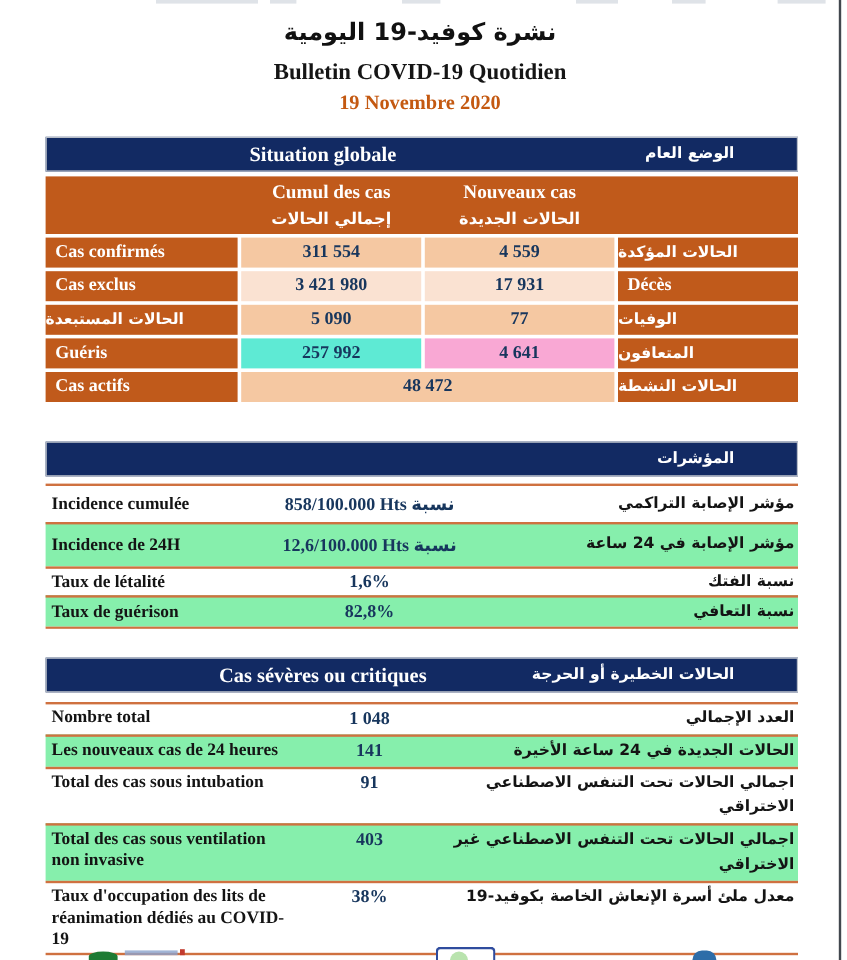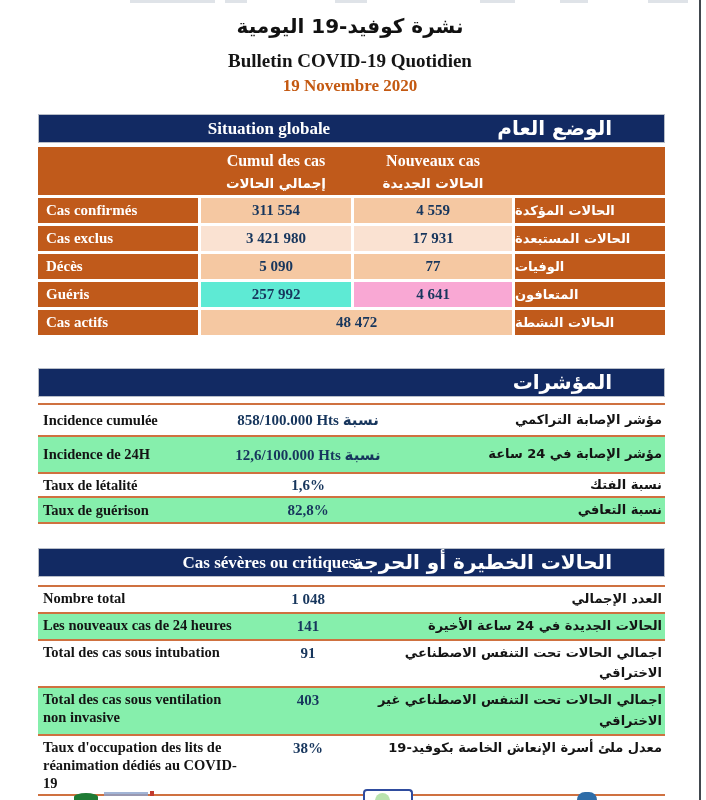--- a/index.html
+++ b/index.html
@@ -16,21 +16,21 @@
   .title-fr{position:absolute;top:50px;left:0;width:700px;text-align:center;
             font-weight:bold;font-size:19px;color:#151515;}
   .title-date{position:absolute;top:76px;left:0;width:700px;text-align:center;
             font-weight:bold;font-size:17px;color:#C45911;}
 
   .section{position:absolute;left:38px;width:627px;}
   .bar{position:relative;height:29px;background:#122A63;border:1px solid #b8bec8;box-sizing:border-box;}
   .bar .bar-fr{position:absolute;left:60px;top:0;width:340px;height:27px;line-height:27px;
             text-align:center;color:#fff;font-weight:bold;font-size:17px;}
   .bar .bar-ar{position:absolute;right:52px;top:0;height:27px;line-height:27px;direction:rtl;
-            color:#fff;font-weight:bold;font-size:20px;font-family:"DejaVu Sans",sans-serif;}
+            color:#fff;font-weight:bold;font-size:13px;font-family:"DejaVu Sans",sans-serif;}
 
   
   .ohead{position:relative;margin-top:4px;height:48px;background:#C05A1B;}
   .ohead .h-fr{position:absolute;top:5px;color:#fff;font-weight:bold;font-size:16px;text-align:center;}
   .ohead .h-ar{position:absolute;top:28px;color:#fff;font-weight:bold;font-size:13.5px;text-align:center;
             direction:rtl;font-family:"DejaVu Sans",sans-serif;}
   .c1{left:163px;width:150px;} .c2{left:316px;width:158px;}
   .stable{display:grid;grid-template-columns:160px 150px 158px 1fr;gap:3px;margin-top:3px;background:#fff;}
   .stable .cell{height:25px;display:flex;align-items:center;box-sizing:border-box;}
   .cell-label{background:#C05A1B;color:#fff;font-weight:bold;font-size:15px;padding-left:8px;}
@@ -99,23 +99,23 @@
     <div class="stable">
 
       <div class="cell cell-label">Cas confirmés</div>
       <div class="cell cell-val" style="background:#F5C8A2;">311 554</div>
       <div class="cell cell-val" style="background:#F5C8A2;">4 559</div>
       <div class="cell cell-ar">الحالات المؤكدة</div>
 
       <div class="cell cell-label">Cas exclus</div>
       <div class="cell cell-val" style="background:#FAE2D2;">3 421 980</div>
       <div class="cell cell-val" style="background:#FAE2D2;">17 931</div>
+      <div class="cell cell-label">Décès</div>
+
       <div class="cell cell-ar">الحالات المستبعدة</div>
-
-      <div class="cell cell-label">Décès</div>
       <div class="cell cell-val" style="background:#F5C8A2;">5 090</div>
       <div class="cell cell-val" style="background:#F5C8A2;">77</div>
       <div class="cell cell-ar">الوفيات</div>
 
       <div class="cell cell-label">Guéris</div>
       <div class="cell cell-val" style="background:#5eead4;">257 992</div>
       <div class="cell cell-val" style="background:#f9a8d4;">4 641</div>
       <div class="cell cell-ar">المتعافون</div>
 
       <div class="cell cell-label">Cas actifs</div>

